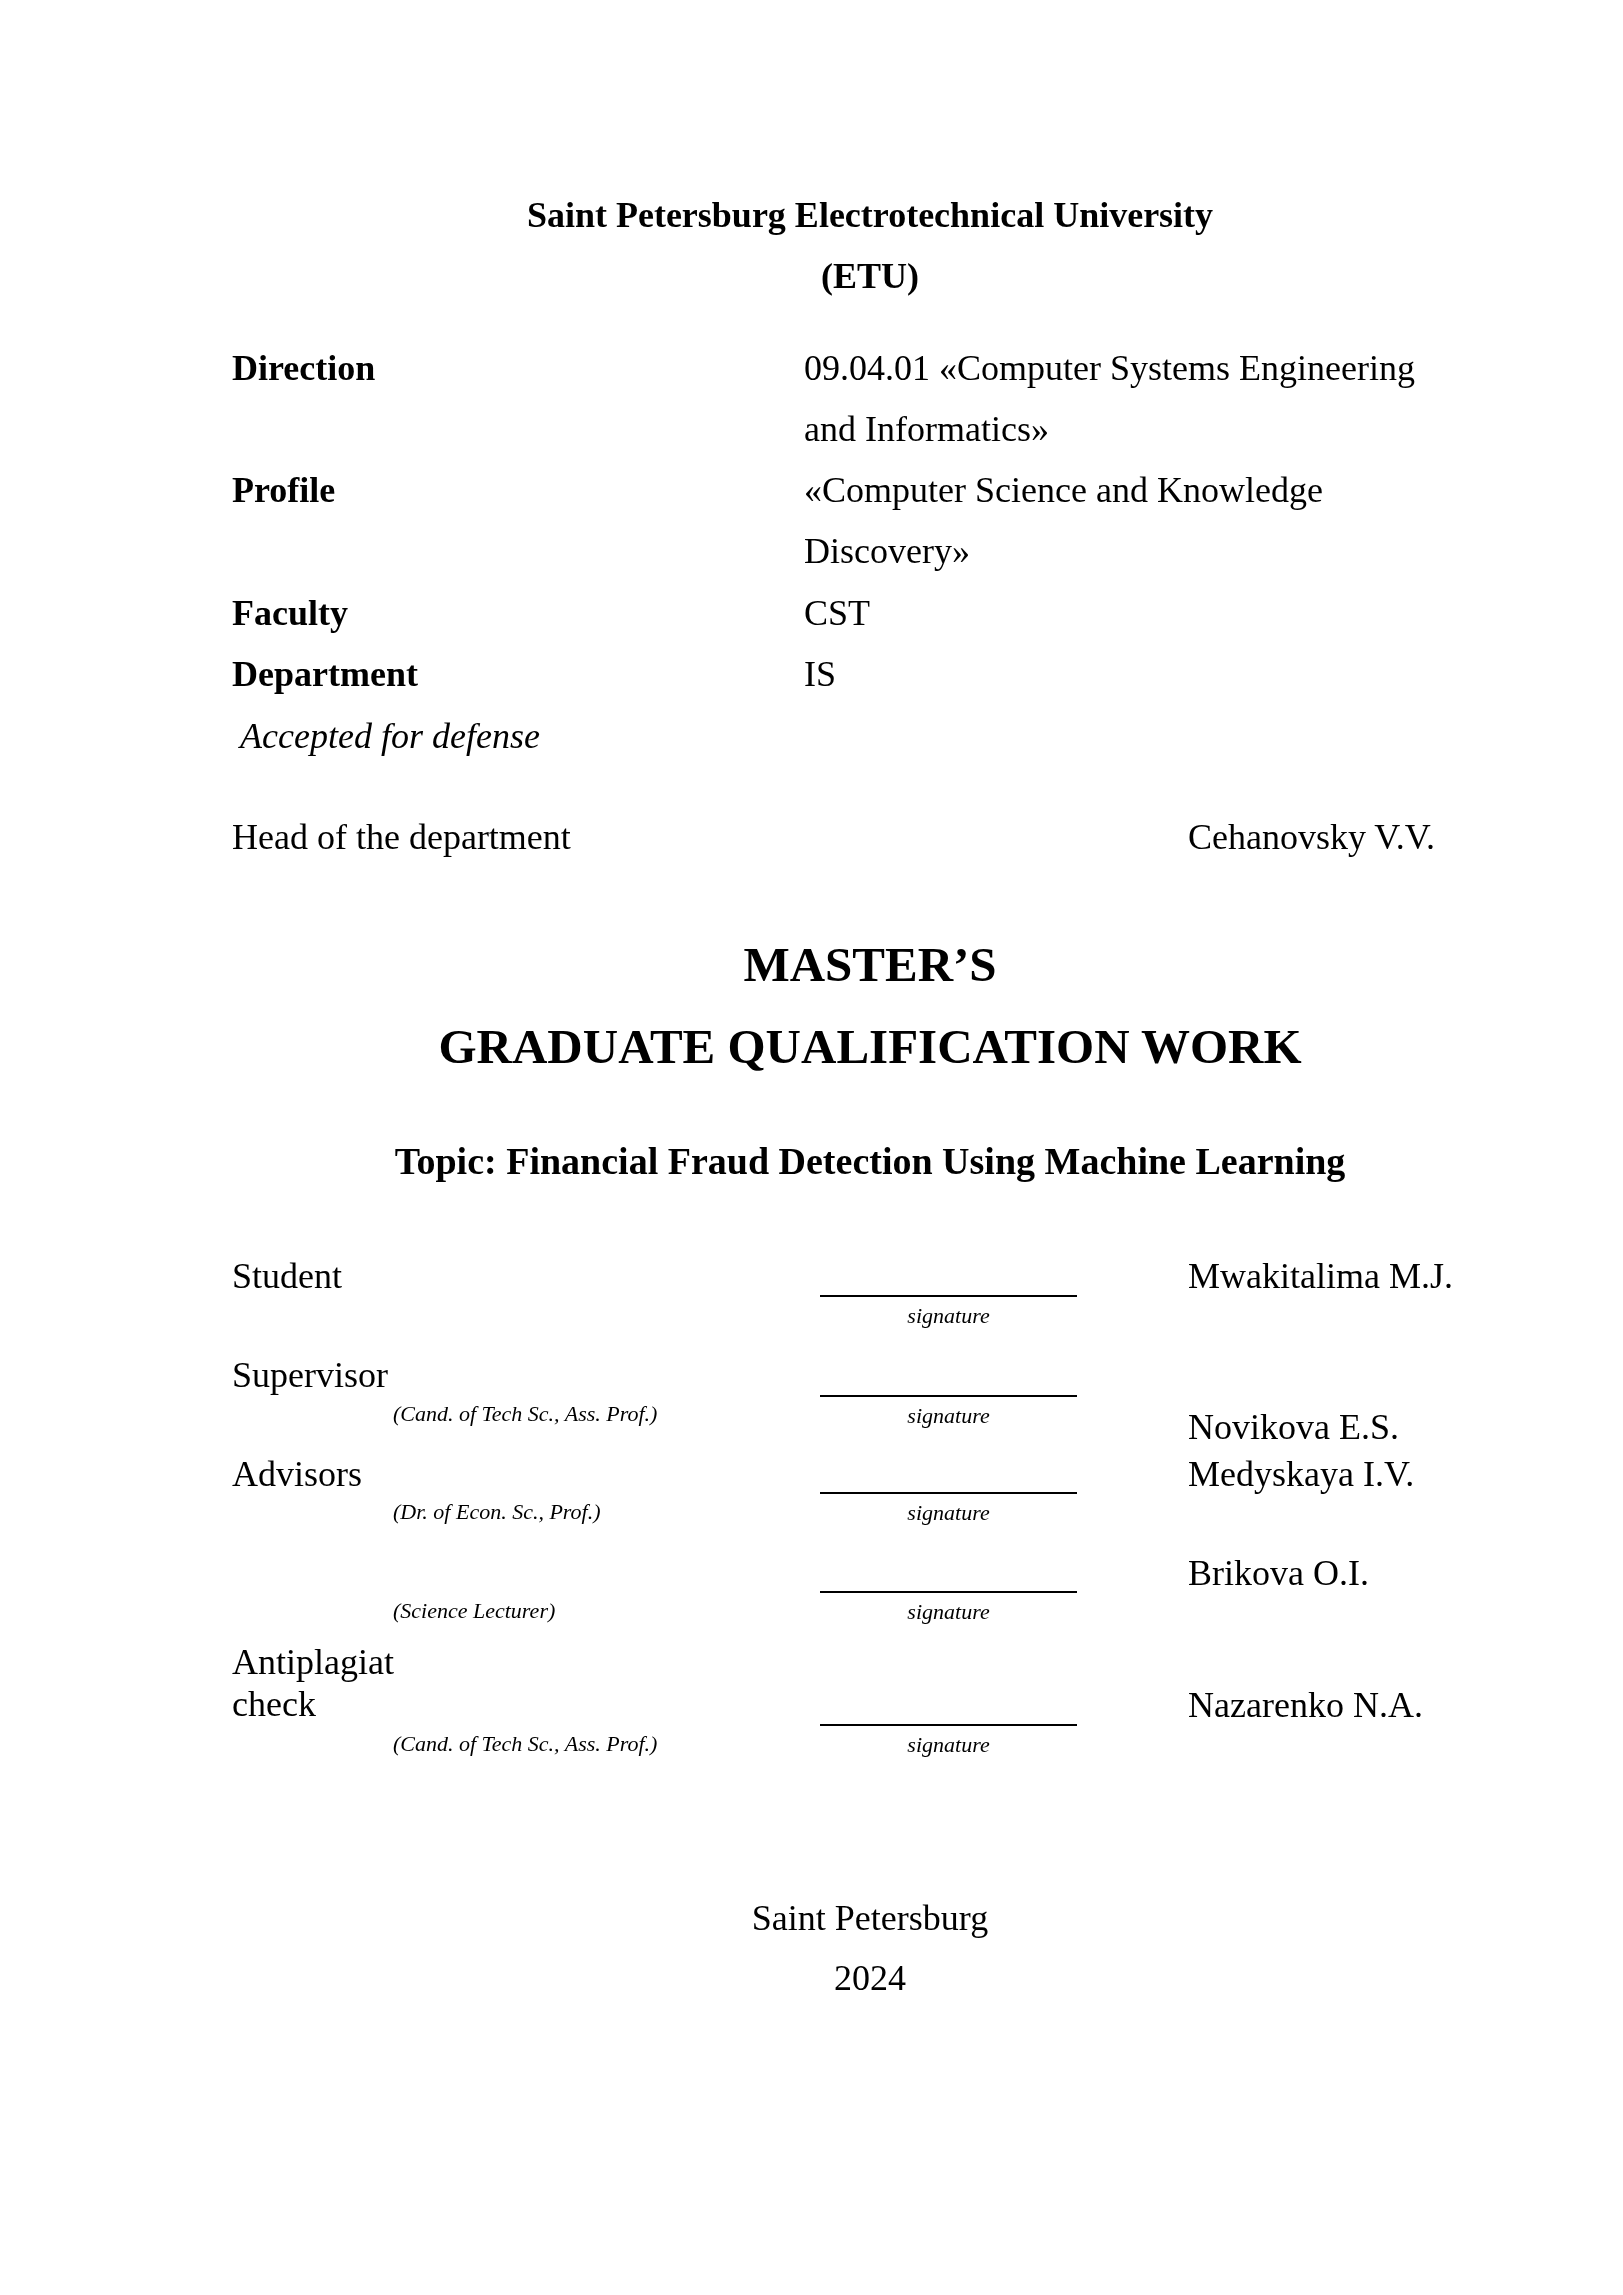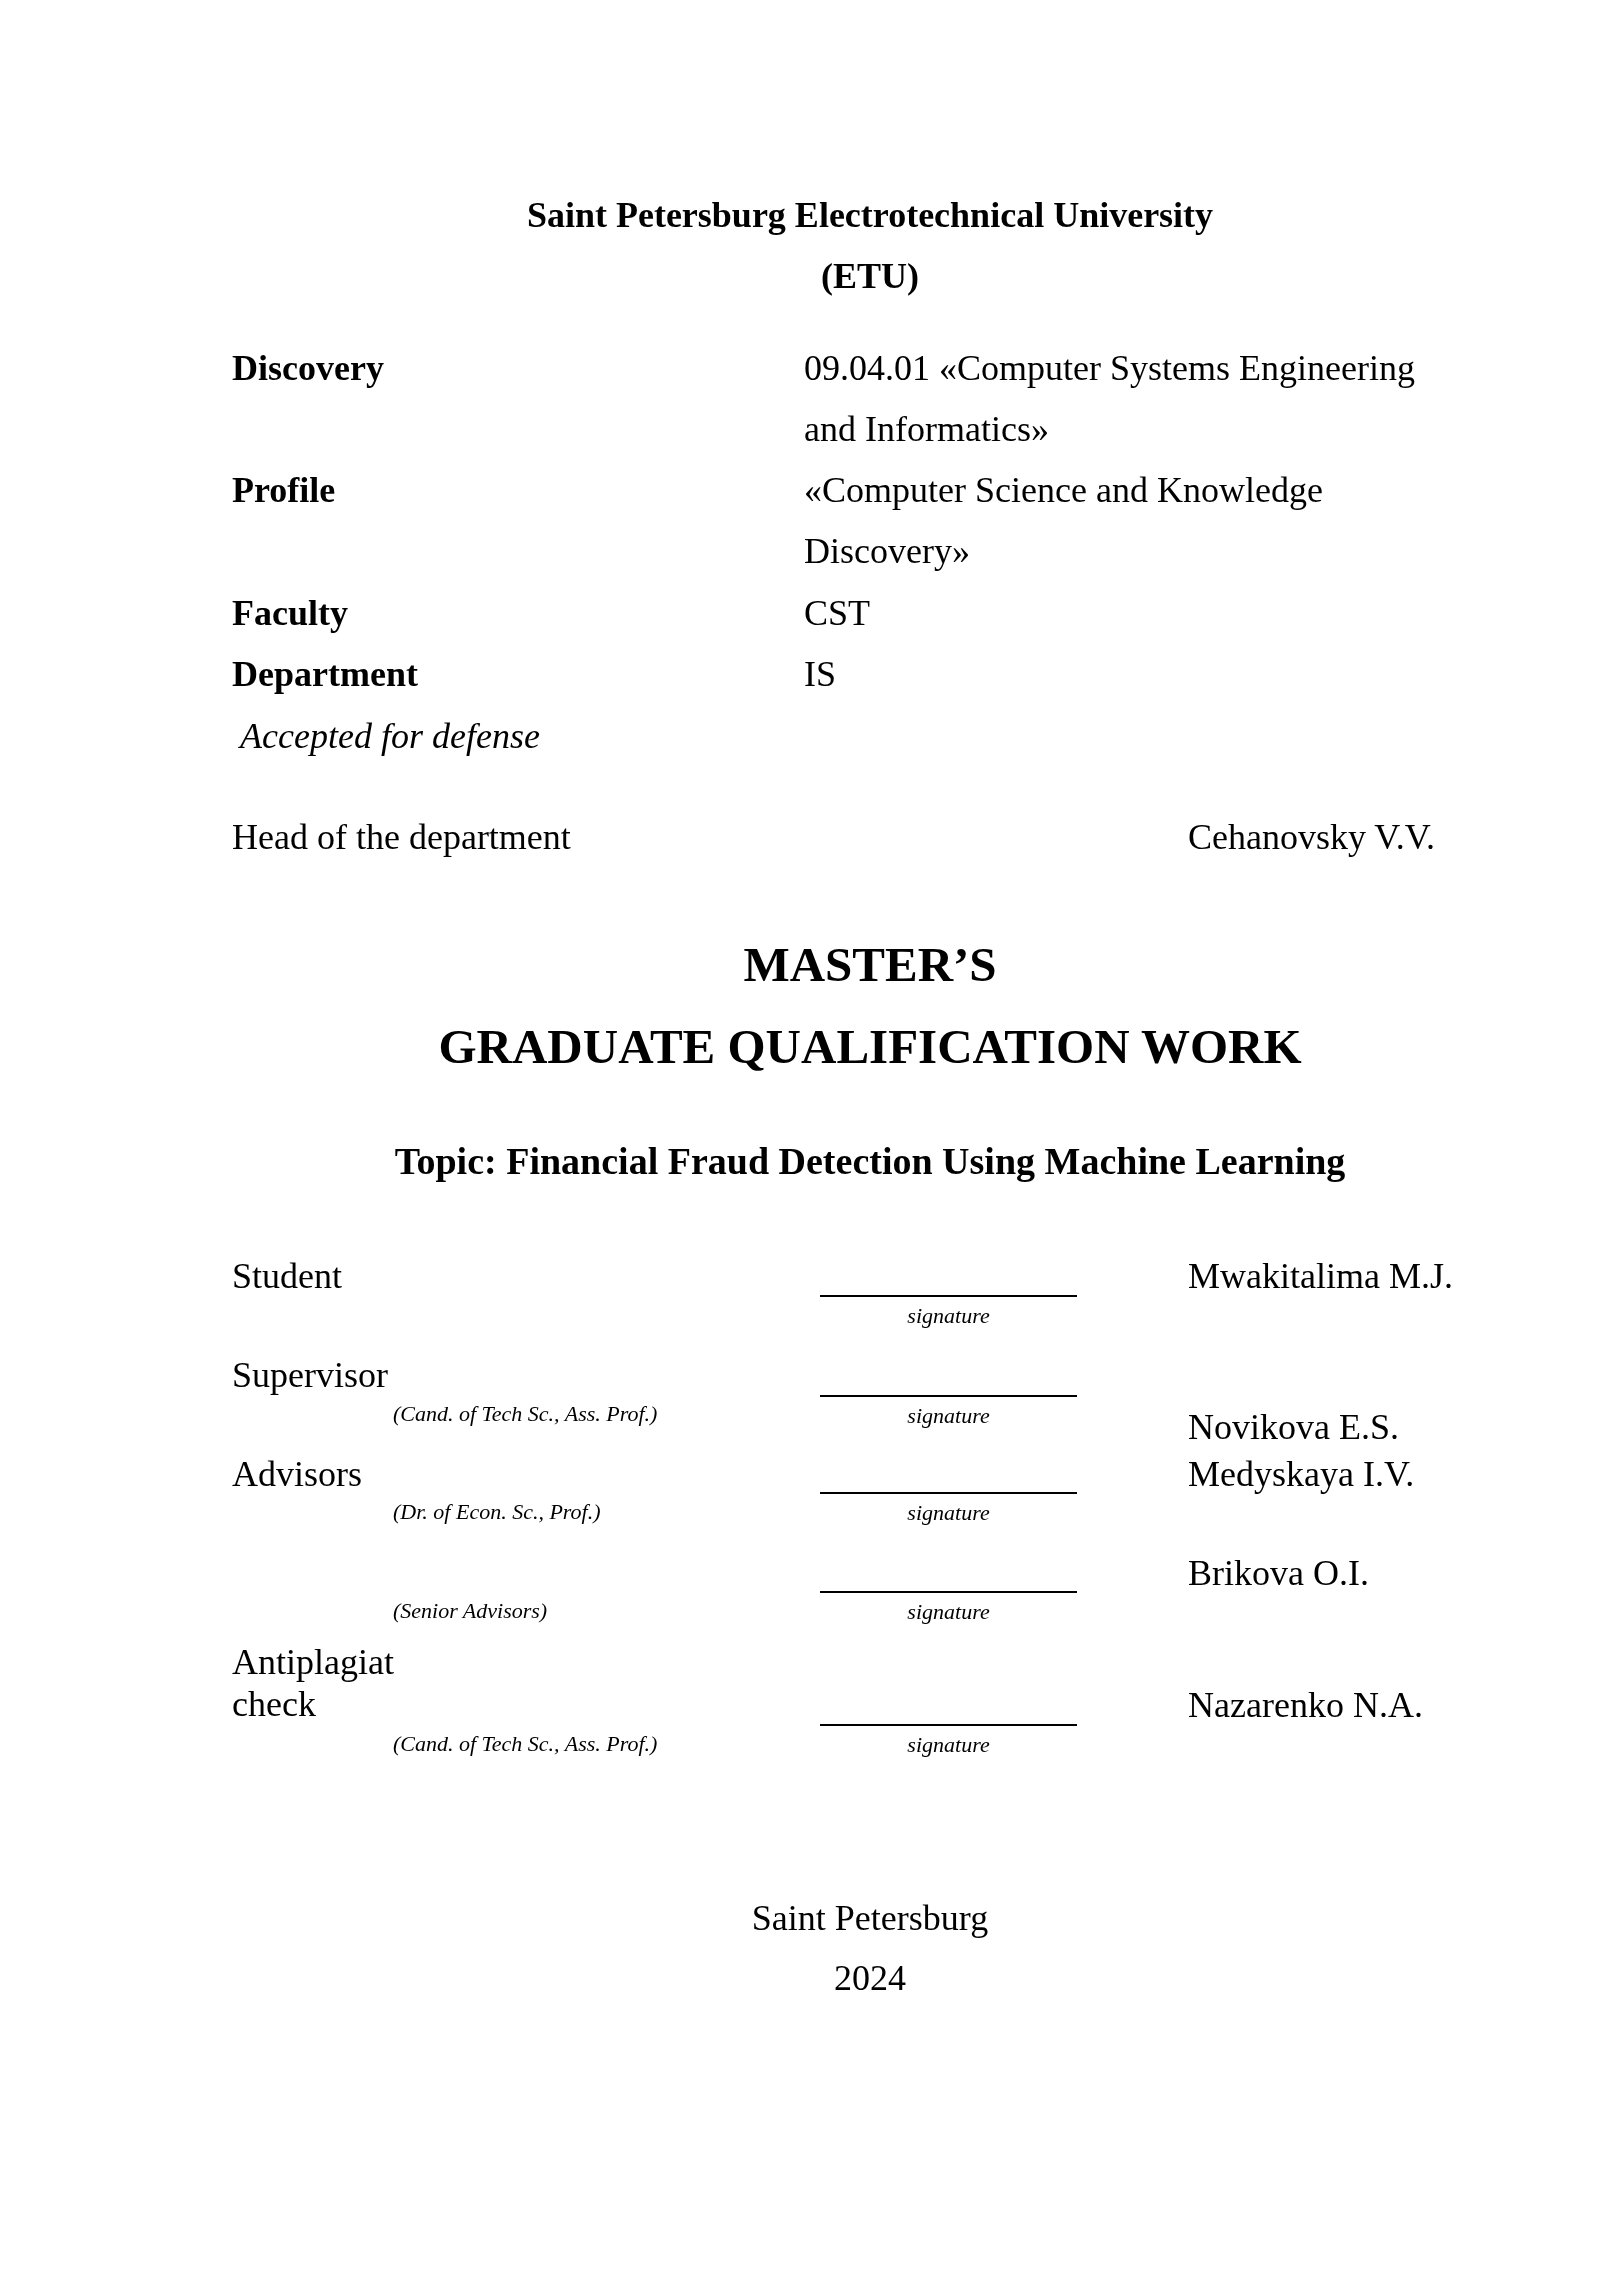--- a/index.html
+++ b/index.html
@@ -51,21 +51,21 @@
   .role-wrap { width: 236px; line-height: 42px; }
 </style>
 </head>
 <body>
 
 <div class="page">
 
   <div class="abs center-band body-text bold" style="top:195px;">Saint Petersburg Electrotechnical University</div>
   <div class="abs center-band body-text bold" style="top:256px;">(ETU)</div>
 
-  <div class="abs label-col body-text bold" style="top:348px;">Discovery</div>
+  <div class="abs label-col body-text bold" style="top:348px;">Direction</div>
   <div class="abs value-col body-text" style="top:348px;">09.04.01 «Computer Systems Engineering</div>
   <div class="abs value-col body-text" style="top:409px;">and Informatics»</div>
 
   <div class="abs label-col body-text bold" style="top:470px;">Profile</div>
   <div class="abs value-col body-text" style="top:470px;">«Computer Science and Knowledge</div>
   <div class="abs value-col body-text" style="top:531px;">Discovery»</div>
 
   <div class="abs label-col body-text bold" style="top:593px;">Faculty</div>
   <div class="abs value-col body-text" style="top:593px;">CST</div>
 
@@ -90,21 +90,21 @@
   <div class="abs sig-line" style="top:1395px;"></div>
   <div class="abs sig-caption" style="top:1403px;">signature</div>
   <div class="abs name-col body-text" style="top:1407px;">Novikova E.S.</div>
 
   <div class="abs label-col body-text" style="top:1454px;">Advisors</div>
   <div class="abs qual-caption" style="top:1499px;">(Dr. of Econ. Sc., Prof.)</div>
   <div class="abs sig-line" style="top:1492px;"></div>
   <div class="abs sig-caption" style="top:1500px;">signature</div>
   <div class="abs name-col body-text" style="top:1454px;">Medyskaya I.V.</div>
 
-  <div class="abs qual-caption" style="top:1598px;">(Senior Advisors)</div>
+  <div class="abs qual-caption" style="top:1598px;">(Science Lecturer)</div>
   <div class="abs sig-line" style="top:1591px;"></div>
   <div class="abs sig-caption" style="top:1599px;">signature</div>
   <div class="abs name-col body-text" style="top:1553px;">Brikova O.I.</div>
 
   <div class="abs label-col body-text role-wrap" style="top:1641px;">Antiplagiat check</div>
   <div class="abs qual-caption" style="top:1731px;">(Cand. of Tech Sc., Ass. Prof.)</div>
   <div class="abs sig-line" style="top:1724px;"></div>
   <div class="abs sig-caption" style="top:1732px;">signature</div>
   <div class="abs name-col body-text" style="top:1685px;">Nazarenko N.A.</div>
 

